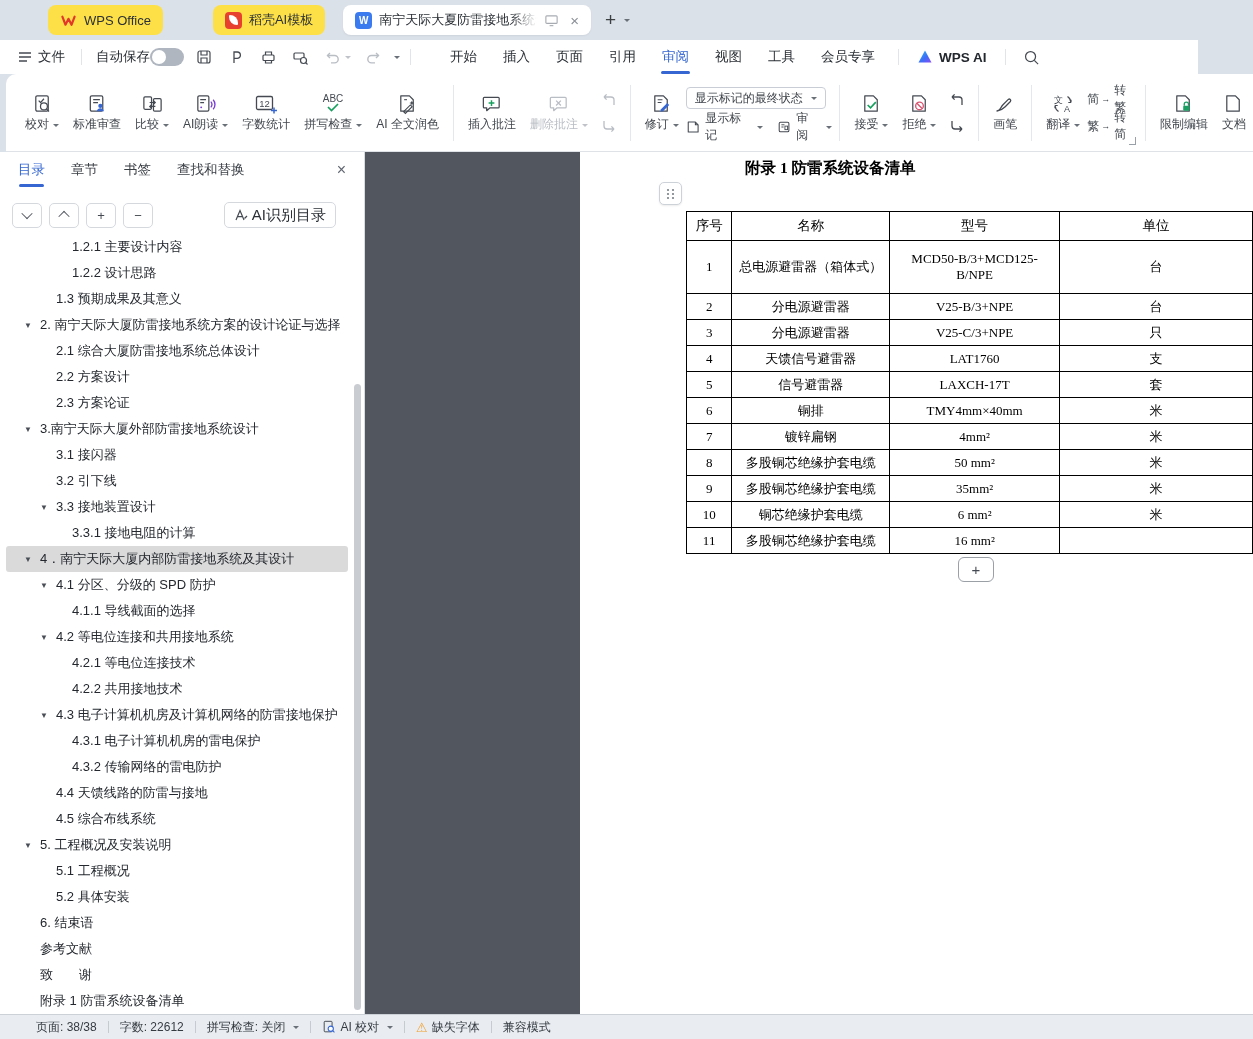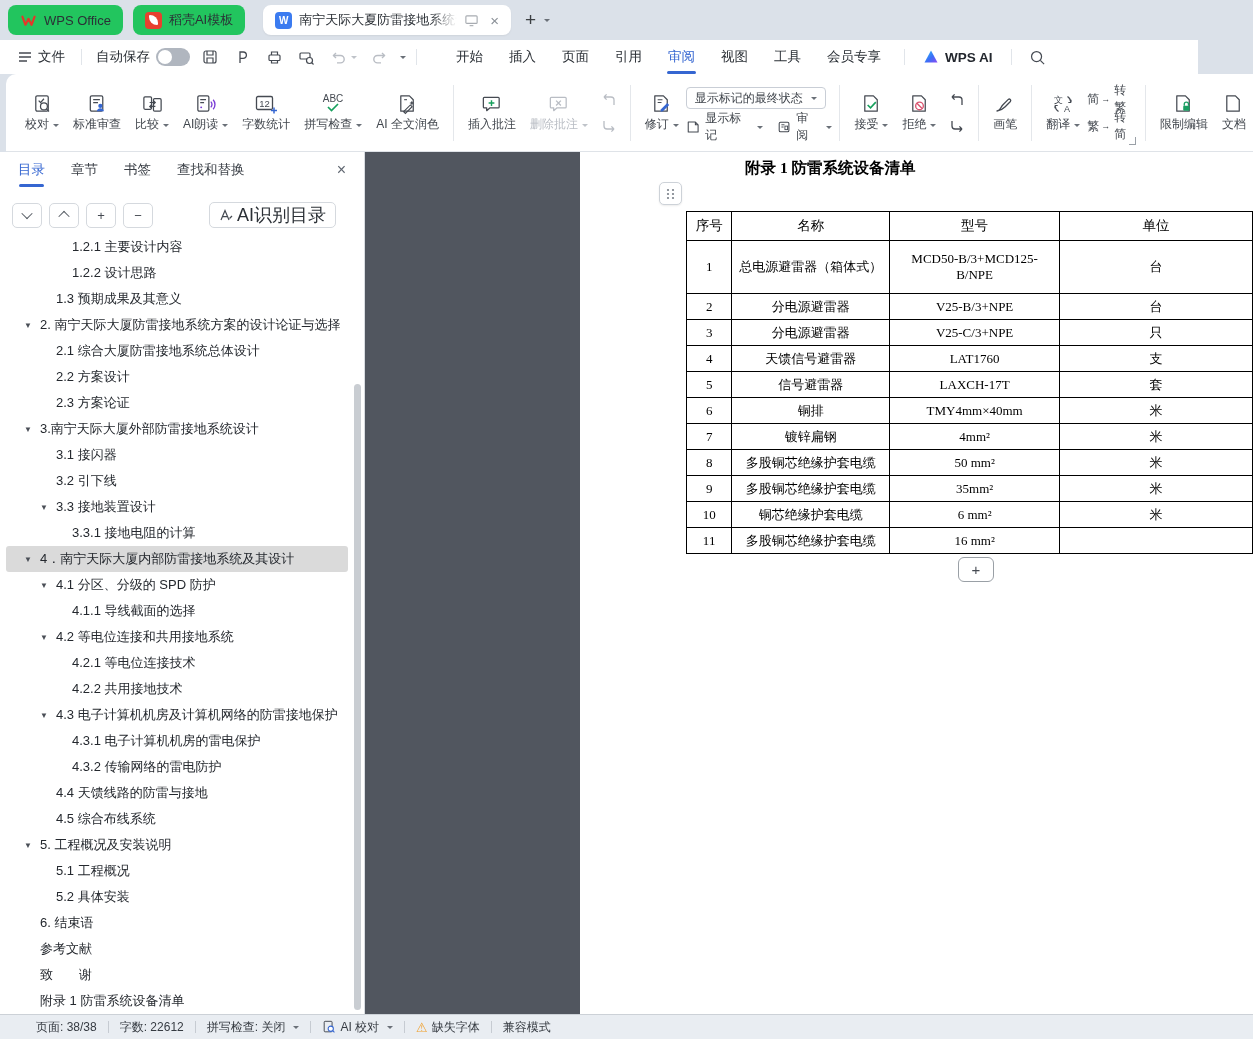--- a/index.html
+++ b/index.html
@@ -6,37 +6,37 @@
   body{
     width:1253px;height:1039px;position:relative;overflow:hidden;
     font-family:"Liberation Sans","DejaVu Sans",sans-serif;
     background:#dbe1e9;color:#23272e;
     -webkit-font-smoothing:antialiased;
   }
   svg{display:block}
   
   .tabbar{position:absolute;left:0;top:0;width:1253px;height:40px;display:flex;align-items:center;padding-left:8px;box-sizing:border-box;}
   .tb-tab{height:30px;border-radius:8px;display:flex;align-items:center;gap:7px;padding:0 12px;font-size:13px;color:#2b3036;cursor:default;}
-  .tb-tab.gray{background:#22c55e;margin-right:10px;}
+  .tb-tab.gray{background:#fde047;margin-right:10px;margin-left:40px;}
   .tb-tab.active{background:#ffffff;margin-left:8px;padding-right:8px;box-shadow:0 1px 2px rgba(0,0,0,.06);}
   .doc-ico{width:17px;height:17px;border-radius:4px;background:#3b7bf0;color:#fff;font-size:10px;font-weight:bold;display:flex;align-items:center;justify-content:center;}
   .docer-ico{width:17px;height:17px;border-radius:4px;background:#e8402f;position:relative;}
   .docer-ico::after{content:"";position:absolute;left:4px;top:3px;width:9px;height:10px;background:#fff;border-radius:1px 8px 1px 8px;}
   .tb-title{width:158px;overflow:hidden;white-space:nowrap;position:relative;}
   .tb-fade{position:absolute;right:0;top:0;bottom:0;width:26px;background:linear-gradient(to right,rgba(255,255,255,0),#fff);}
   .tb-x{color:#8a9097;font-size:15px;padding:0 4px;}
   .tb-plus{margin-left:14px;font-size:19px;color:#3c4043;}
   .mini-ico{opacity:.75}
   .crt{display:inline-block;width:0;height:0;border:3.5px solid transparent;border-top-color:#6a7078;margin-left:4px;transform:translateY(2px);}
   .crt.dis{border-top-color:#bfc3c9;}
   
   .menubar{position:absolute;left:0;top:40px;width:1198px;height:34px;background:#fff;display:flex;align-items:center;padding:0 12px;box-sizing:border-box;font-size:13.5px;}
   .mdiv{width:1px;height:16px;background:#e1e5ea;margin:0 10px;}
   .m-file{display:flex;align-items:center;gap:6px;padding:0 6px;color:#2b3036;}
-  .autosave{display:flex;align-items:center;gap:6px;color:#2b3036;padding:0 4px;}
+  .autosave{display:flex;align-items:center;color:#2b3036;padding:0 4px;}
   .toggle{width:34px;height:18px;border-radius:9px;background:#b0b6bf;position:relative;}
   .toggle::after{content:"";position:absolute;left:2px;top:2px;width:14px;height:14px;border-radius:50%;background:#fff;}
   .mico{padding:0 7px;display:flex;align-items:center;}
   .m-tabs{display:flex;align-items:center;margin-left:16px;height:34px;}
   .m-tab{padding:0 13px;height:34px;line-height:34px;position:relative;color:#2b3036;}
   .m-tab.active{color:#3566d1;}
   .m-tab.active::after{content:"";position:absolute;left:12px;right:12px;bottom:0;height:3px;border-radius:2px;background:#3566d1;}
   .wpsai{display:flex;align-items:center;gap:6px;font-size:13.5px;color:#23272e;font-weight:bold;padding:0 8px;}
   
   .ribbon{position:absolute;left:6px;top:74px;width:1247px;height:78px;background:#fff;border-radius:10px 0 0 0;border-bottom:1px solid #dfe3e8;display:flex;align-items:center;padding-left:12px;box-sizing:border-box;}
@@ -57,21 +57,21 @@
   .side-tabs{display:flex;align-items:center;height:38px;padding:0 18px;gap:26px;font-size:13.5px;color:#3a3f46;position:relative;}
   .side-tab{height:38px;line-height:36px;position:relative;}
   .side-tab.active{color:#3566d1;}
   .side-tab.active::after{content:"";position:absolute;left:1px;right:1px;bottom:3px;height:3px;border-radius:2px;background:#3566d1;}
   .side-x{position:absolute;right:18px;top:9px;font-size:16px;color:#5f6670;}
   .side-ctrl{display:flex;align-items:center;padding:0 12px;margin-top:12px;gap:7px;}
   .cbtn{width:28px;height:23px;border:1px solid #d5d9de;border-radius:5px;background:#fff;display:flex;align-items:center;justify-content:center;color:#454a52;font-size:13px;}
   .chev{width:7px;height:7px;border-right:1.5px solid #555b63;border-bottom:1.5px solid #555b63;}
   .chev.down{transform:rotate(45deg) translate(-1px,-1px);}
   .chev.up{transform:rotate(-135deg) translate(-1px,-1px);}
-  .ai-btn{margin-left:auto;margin-right:16px;height:24px;border:1px solid #d5d9de;border-radius:5px;display:flex;align-items:center;gap:4px;padding:0 9px;font-size:18px;color:#2b3036;background:#fff;}
+  .ai-btn{margin-left:auto;margin-right:16px;height:24px;border:1px solid #d5d9de;border-radius:5px;display:flex;align-items:center;gap:4px;padding:0 9px;font-size:15px;color:#2b3036;background:#fff;}
   .toc-list{position:absolute;left:0;right:12px;top:88px;bottom:2px;overflow:hidden;}
   .toc-inner{margin-top:-6px;}
   .toc-item{display:flex;align-items:center;height:26px;font-size:13px;color:#24282e;margin:0 4px 0 6px;border-radius:3px;white-space:nowrap;}
   .toc-item.selected{background:#dadada;}
   .toc-item.lvl1{padding-left:18px;}
   .toc-item.lvl2{padding-left:34px;}
   .toc-item.lvl3{padding-left:50px;}
   .toc-arrow{width:16px;font-size:8px;color:#4a4f57;flex:0 0 16px;}
   .side-scroll{position:absolute;right:3px;top:232px;bottom:4px;width:7px;border-radius:4px;background:#c9cdd2;}
   

